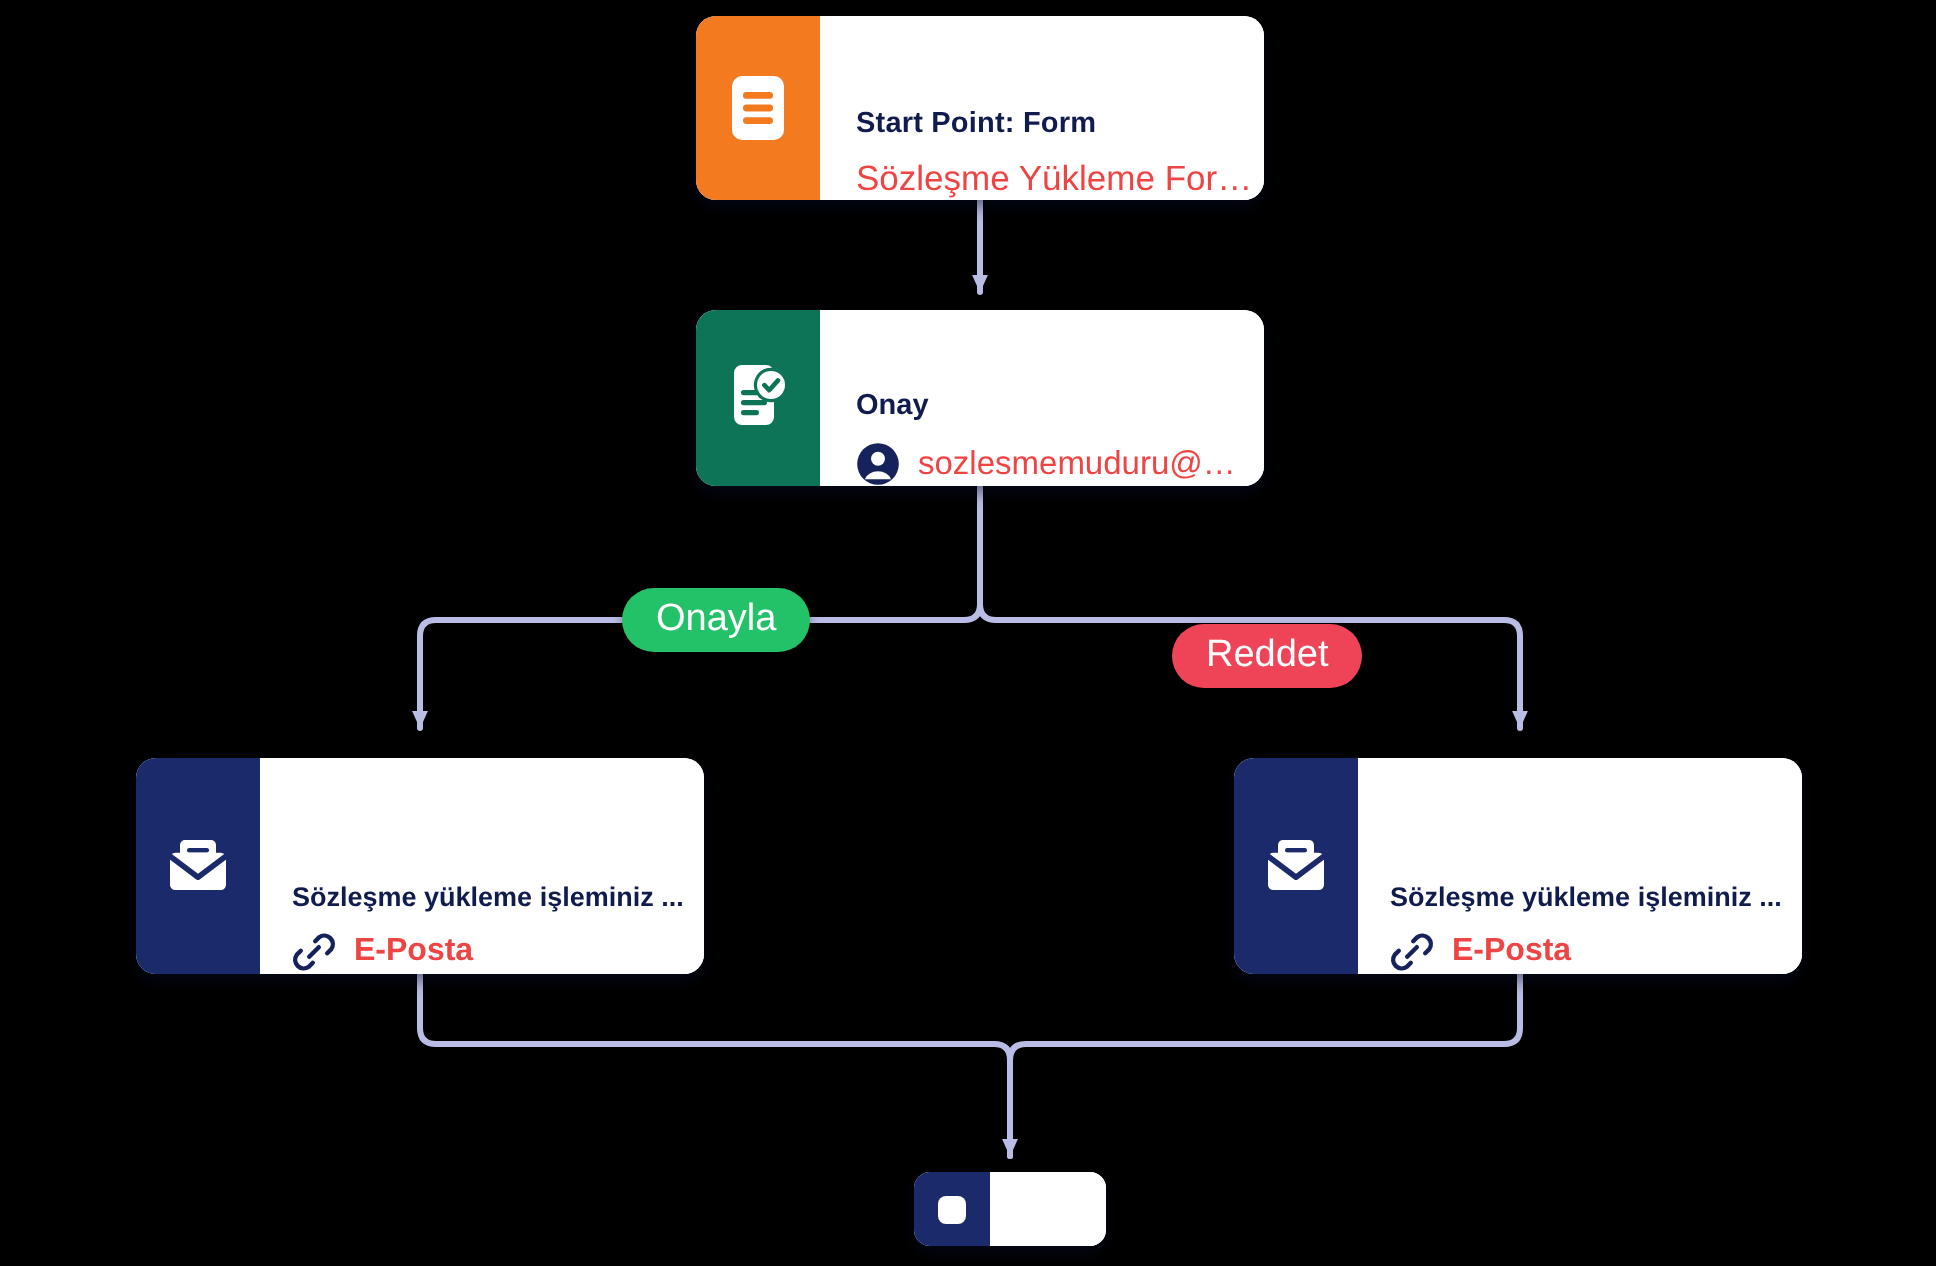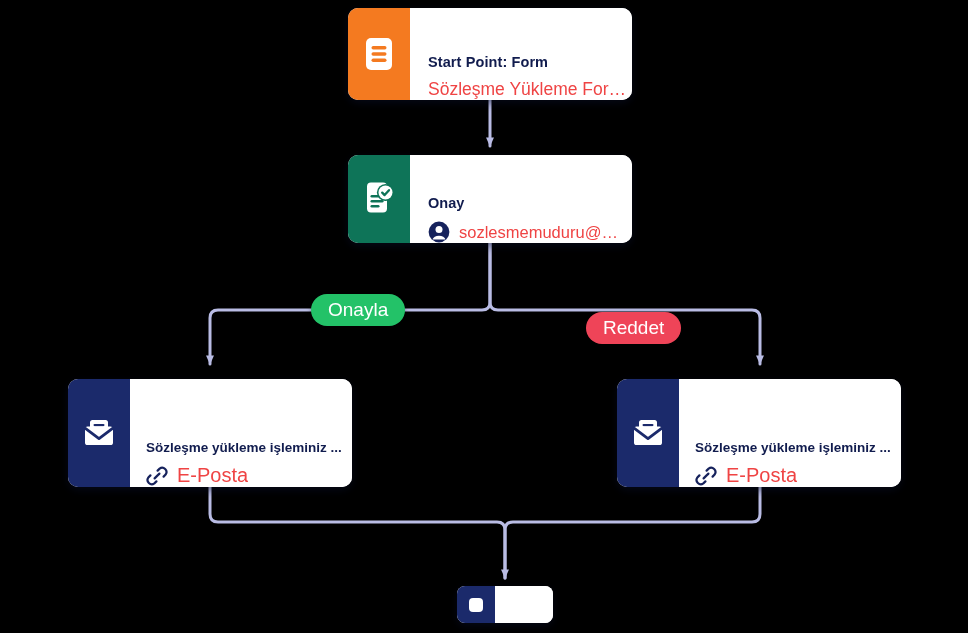--- a/index.html
+++ b/index.html
@@ -132,21 +132,22 @@
     background: #1b2a6b;
   }
   .node-email .node-body {
     padding: 0 10px 0 16px;
   }
   .node-email .node-title {
     font-size: 13.5px;
     margin-bottom: 9px;
   }
   .node-email .node-sub {
-    font-size: 20px;
+    font-size: 16px;
+    font-weight: bold;
   }
   .node-email .node-sub .sub-text {
     margin-left: 9px;
   }
 
   
   #node-end {
     left: 457px;
     top: 586px;
     width: 96px;

